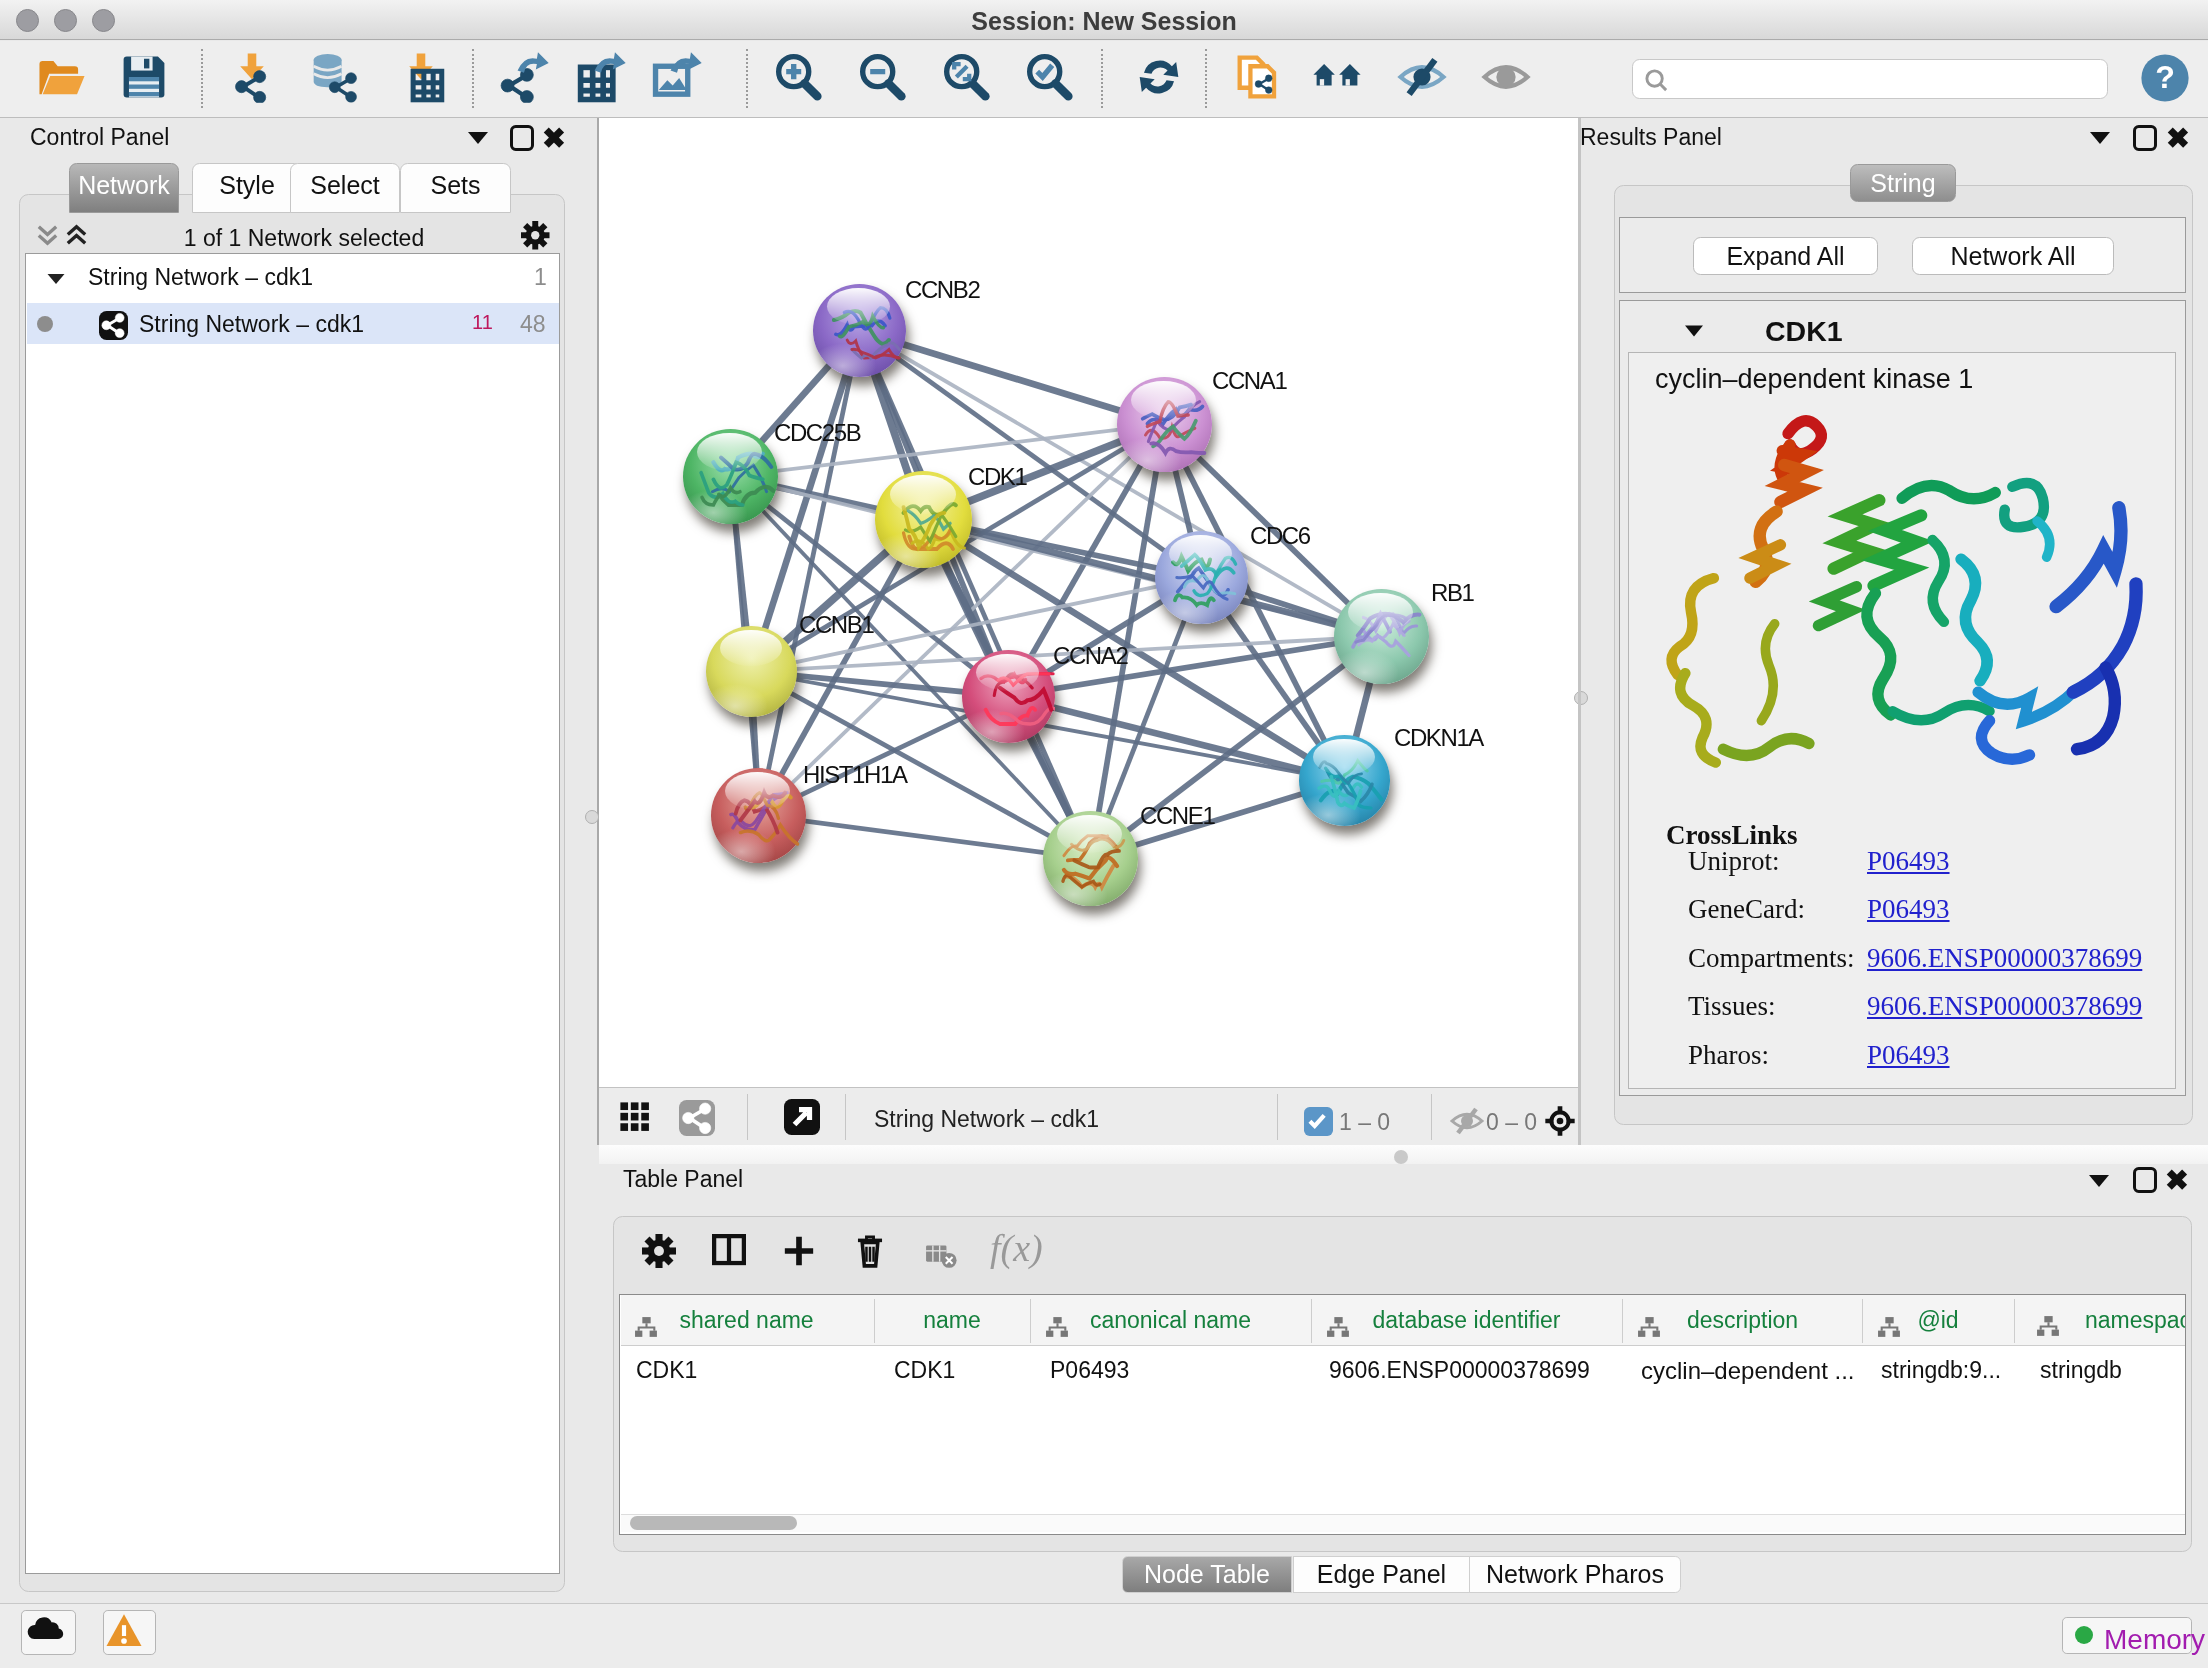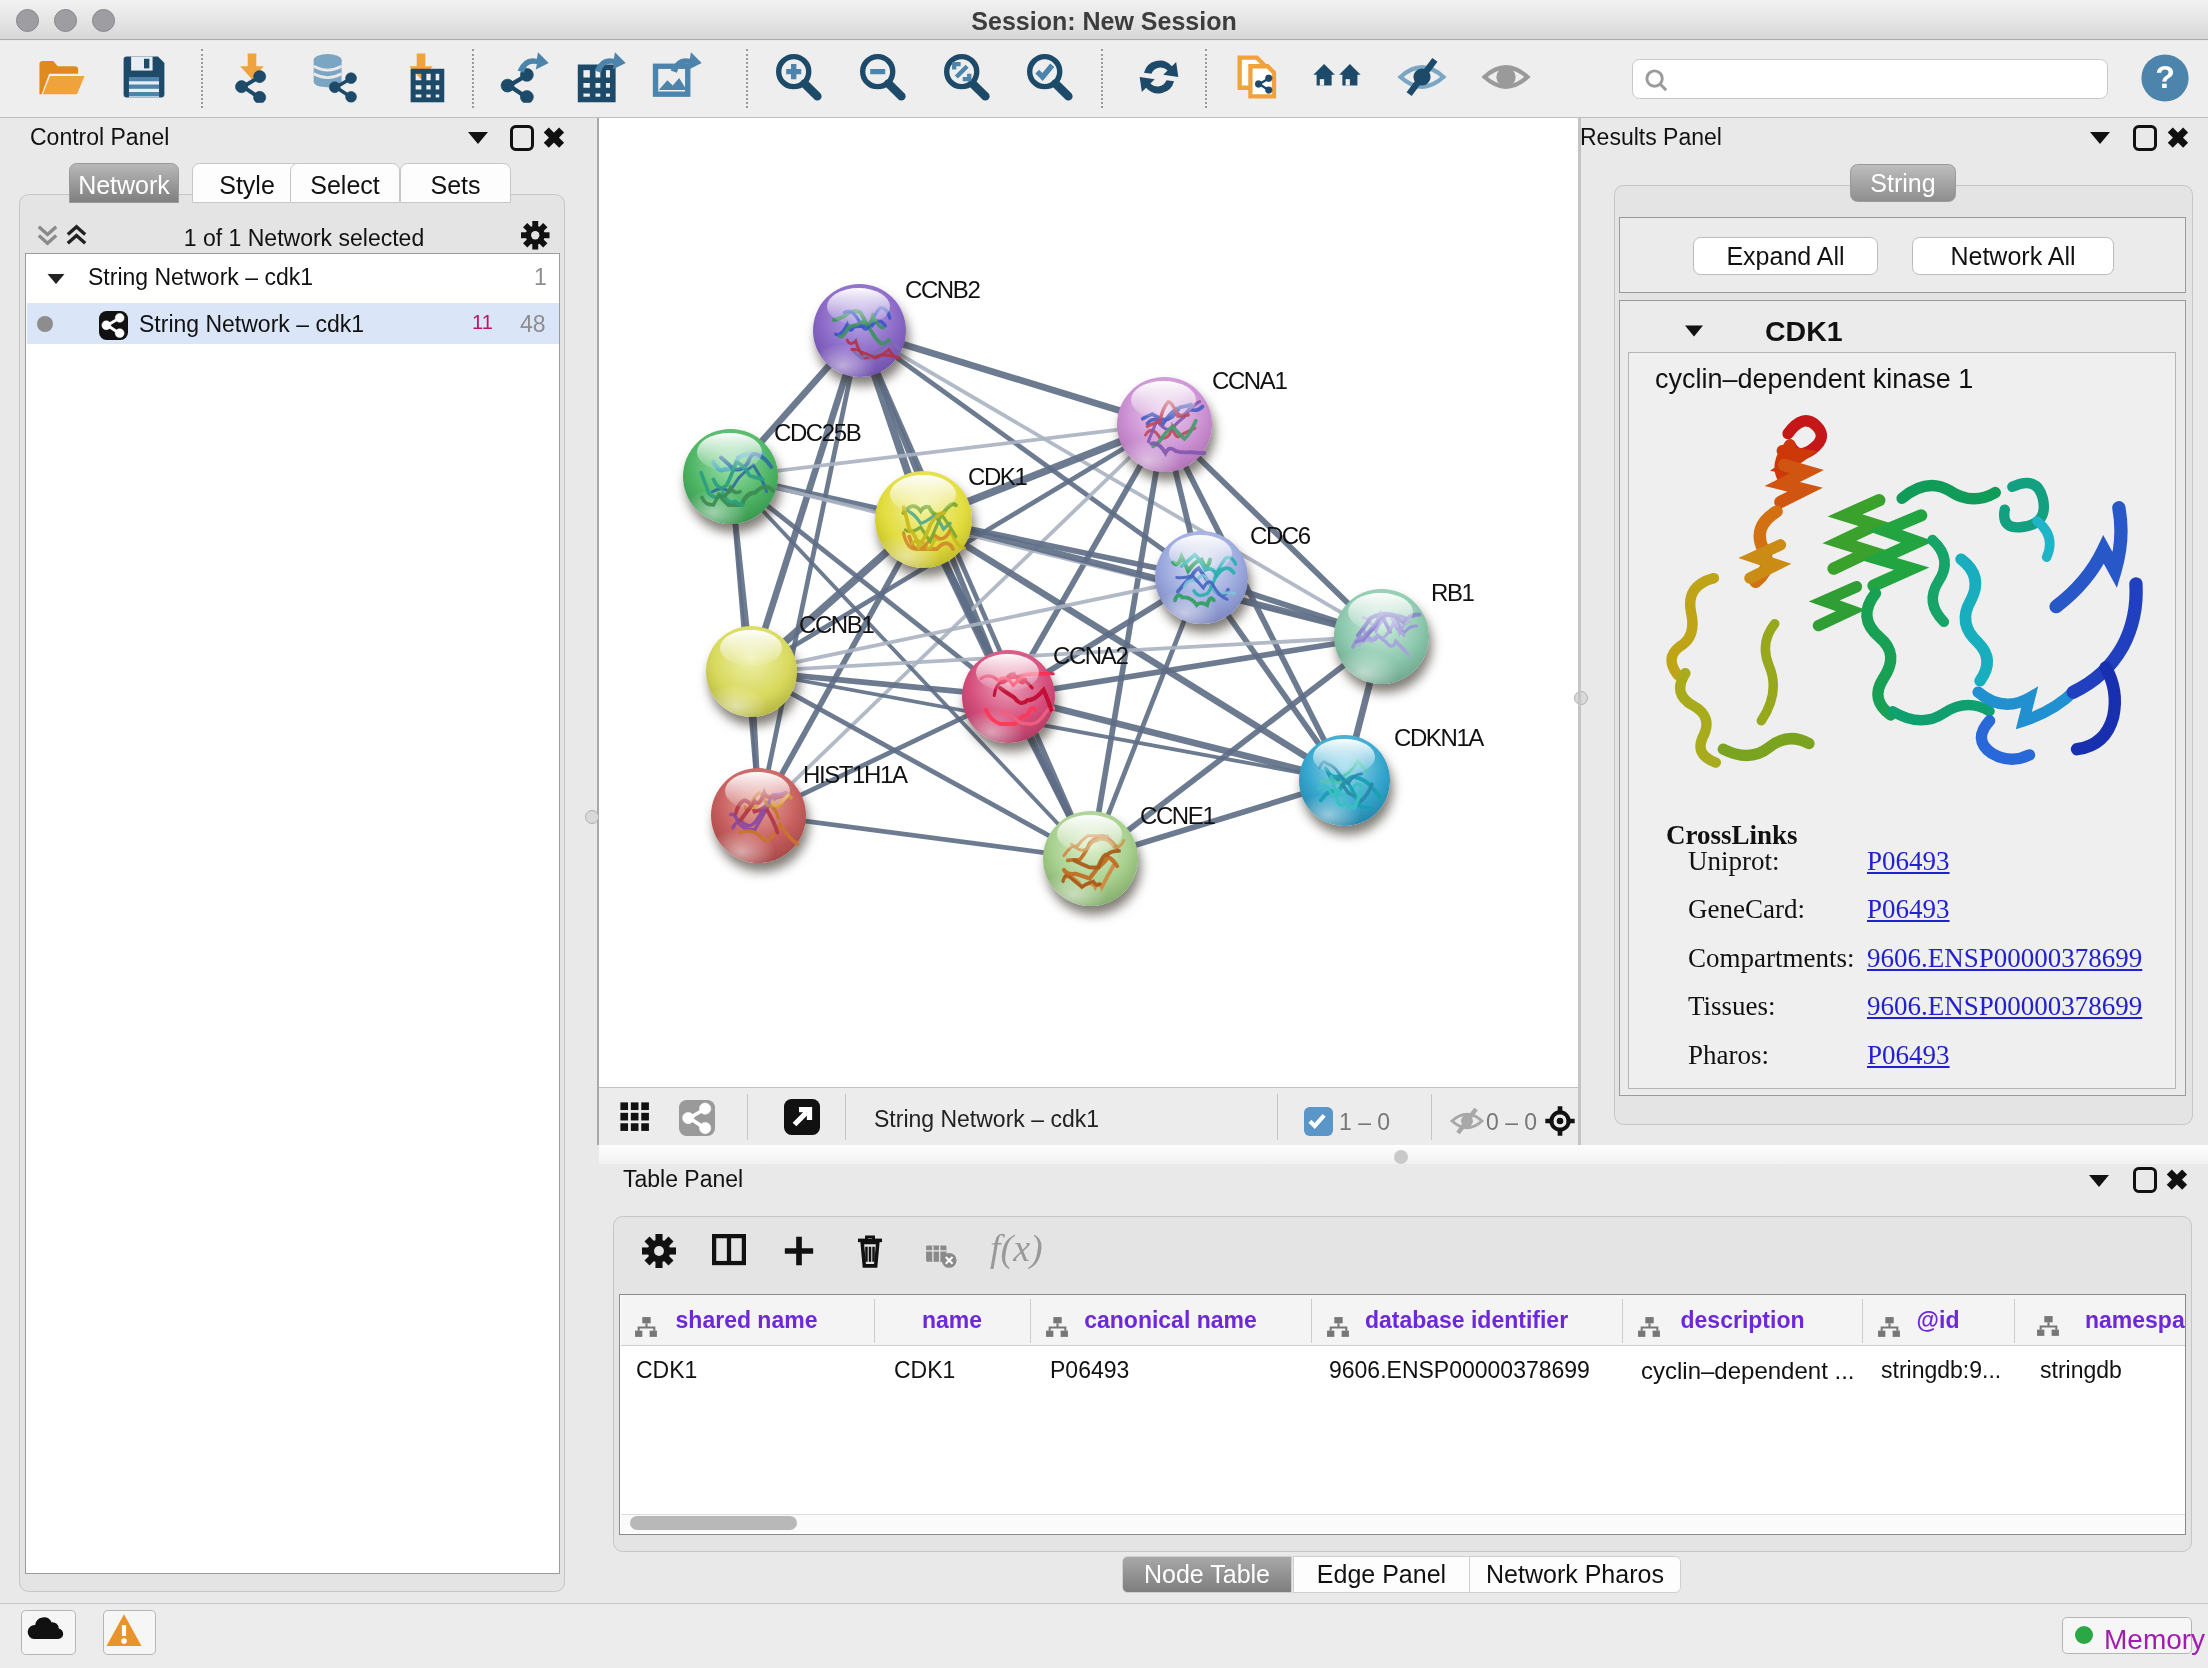--- a/index.html
+++ b/index.html
@@ -8,34 +8,34 @@
 .wtitle { width:100%; text-align:center; top:6.7px; font-size:25px; font-weight:bold; color:#3d3d3d; }
 .toolbar { left:0; top:41px; width:2208px; height:77px; background:#eeeeee; border-bottom:1.9px solid #bdbdbd; }
 .ticon { position:absolute; top:54px; }
 .ticon svg { transform:scale(1.12); transform-origin:center; }
 .tsep { position:absolute; top:49px; width:0; height:59px; border-left:2.9px dotted #9a9a9a; }
 .searchbox { left:1632px; top:59px; width:476px; height:40px; background:#fff; border:1.9px solid #c8c8c8; border-radius:7.6px; }
 .panel-title { font-size:23px; color:#111; }
 .phdr-tri { width:0; height:0; border-left:10.5px solid transparent; border-right:10.5px solid transparent; border-top:12.4px solid #111; }
 .phdr-box { width:24px; height:26px; border:3.8px solid #111; border-radius:5.7px; }
 .phdr-x { font-size:28.5px; font-weight:bold; color:#111; line-height:1; }
-.tab { position:absolute; height:40px; background:#fdfdfd; border:1px solid #c6c6c6; color:#111;
+.tab { position:absolute; height:50px; background:#fdfdfd; border:1px solid #c6c6c6; color:#111;
        font-size:25px; text-align:center; line-height:42px; border-radius:7.6px 7.6px 0 0; }
 .tab.sel { background:linear-gradient(#b8b8b8,#7f7f7f); color:#fff; border-color:#9a9a9a; }
 .subpanel { background:#e4e4e4; border:1.9px solid #c6c6c6; border-radius:9.5px; }
 .whitebox { background:#fff; border:1.9px solid #9b9b9b; }
 .ball { position:absolute; border-radius:50%; box-shadow:2.9px 8.6px 10.5px rgba(45,38,28,0.6); }
 .gloss { position:absolute; left:15%; top:4%; width:68%; height:40%; border-radius:50%;
          background:linear-gradient(rgba(255,255,255,0.97), rgba(255,255,255,0.05)); }
 .nlabel { position:absolute; font-size:24px; color:#111; letter-spacing:-1.4px; }
 .nvbar { left:599px; top:1087px; width:979px; height:58px; background:#ececec; border-top:1.9px solid #c2c2c2; }
 .blackbtn { position:absolute; background:#111; border-radius:7.6px; }
 .serif { font-family:"Liberation Serif",serif; }
 a.link { color:#2121cd; text-decoration:underline; }
-.thead { font-size:23px; color:#6d28d9;font-weight:bold; }
+.thead { font-size:23px; color:#15803d; }
 .btmtab { position:absolute; height:37px; background:#fdfdfd; border:1px solid #cfcfcf; color:#111; font-size:25px; text-align:center; line-height:35px; }
 .btmtab.sel { background:linear-gradient(#a8a8a8,#7e7e7e); color:#fff; }
 .sbtn { position:absolute; background:#f6f6f6; border:1.9px solid #b5b5b5; border-radius:4.8px; }
 </style></head>
 <body>
 
 <div class="abs titlebar"></div>
 <div class="abs tl" style="left:16px"></div>
 <div class="abs tl" style="left:54px"></div>
 <div class="abs tl" style="left:92px"></div>

